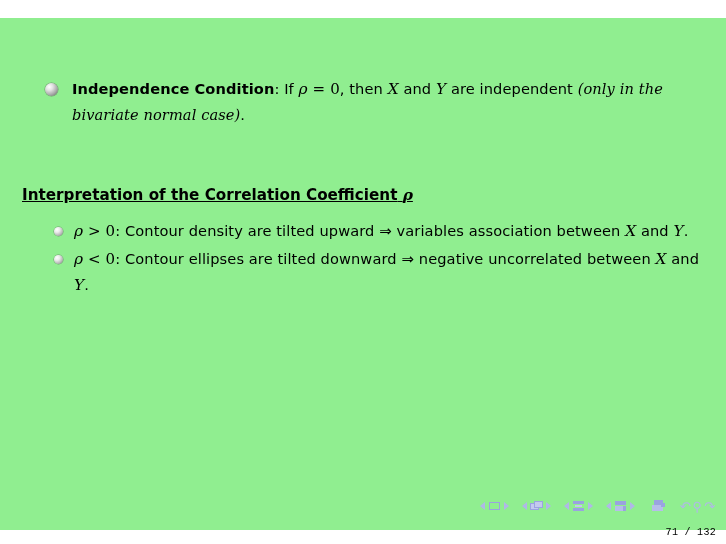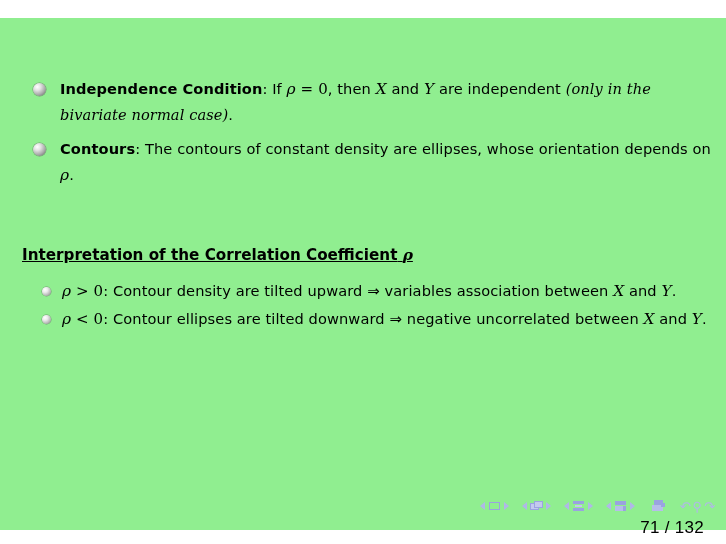--- a/index.html
+++ b/index.html
@@ -37,21 +37,21 @@
   }
   
   .itemize {
     list-style: none;
     margin: 0;
     padding: 0;
   }
   .item {
     position: relative;
     display: block;
-    margin: 0 0 8px 0;
+    margin: 0 0 8px 12px;
     padding: 0 8px 0 60px;
     font-size: 14.6px;
     line-height: 26px;
     color: #000000;
     letter-spacing: 0.1px;
   }
   .item.level2 {
     padding-left: 62px;
     margin-bottom: 2px;
     font-size: 14.6px;
@@ -178,45 +178,42 @@
   .ico-pres .r3 { left: 9px; top: 3px; width: 4px; height: 4px; background: #9aa3e0; }
   .nav-round {
     font-size: 13px;
     color: #b0b8e8;
     margin: 0 1px;
     line-height: 13px;
     font-family: "DejaVu Sans", sans-serif;
   }
   .pagenum {
     position: absolute;
-    right: 22px;
+    right: 10px;
     bottom: 6px;
-    font-family: Liberation Sans, sans-serif;
-    font-size: 17px;
+    font-family: Liberation Mono, monospace;
+    font-size: 10px;
     color: #000000;
     letter-spacing: 0.3px;
   }
 </style>
 </head>
 <body>
 
 <div class="slide">
 
   <div class="slide-body">
     <div class="content">
 
       <div class="itemize">
 
         <div class="item">
           <span class="ball"></span><span class="bold">Independence Condition</span><span>:</span><span> If </span><span class="math">ρ</span><span class="mathop"> = </span><span class="num">0</span><span>, then </span><span class="math">X</span><span> and </span><span class="math">Y</span><span> are independent </span><span class="it">(only in the bivariate normal case)</span><span>.</span>
         </div>
 
-        <div class="item">
-          <span class="ball"></span><span class="bold">Contours</span><span>:</span><span> The contours of constant density are ellipses, whose orientation depends on </span><span class="math">ρ</span><span>.</span>
-        </div>
 
       </div>
 
       <div class="block-gap-top"></div>
 
       <div class="heading"><span>Interpretation of the Correlation Coefficient</span><span class="math" style="font-size:15px;">&nbsp;</span><span class="math">ρ</span>
       </div>
 
       <div class="block-gap-mid"></div>
 

